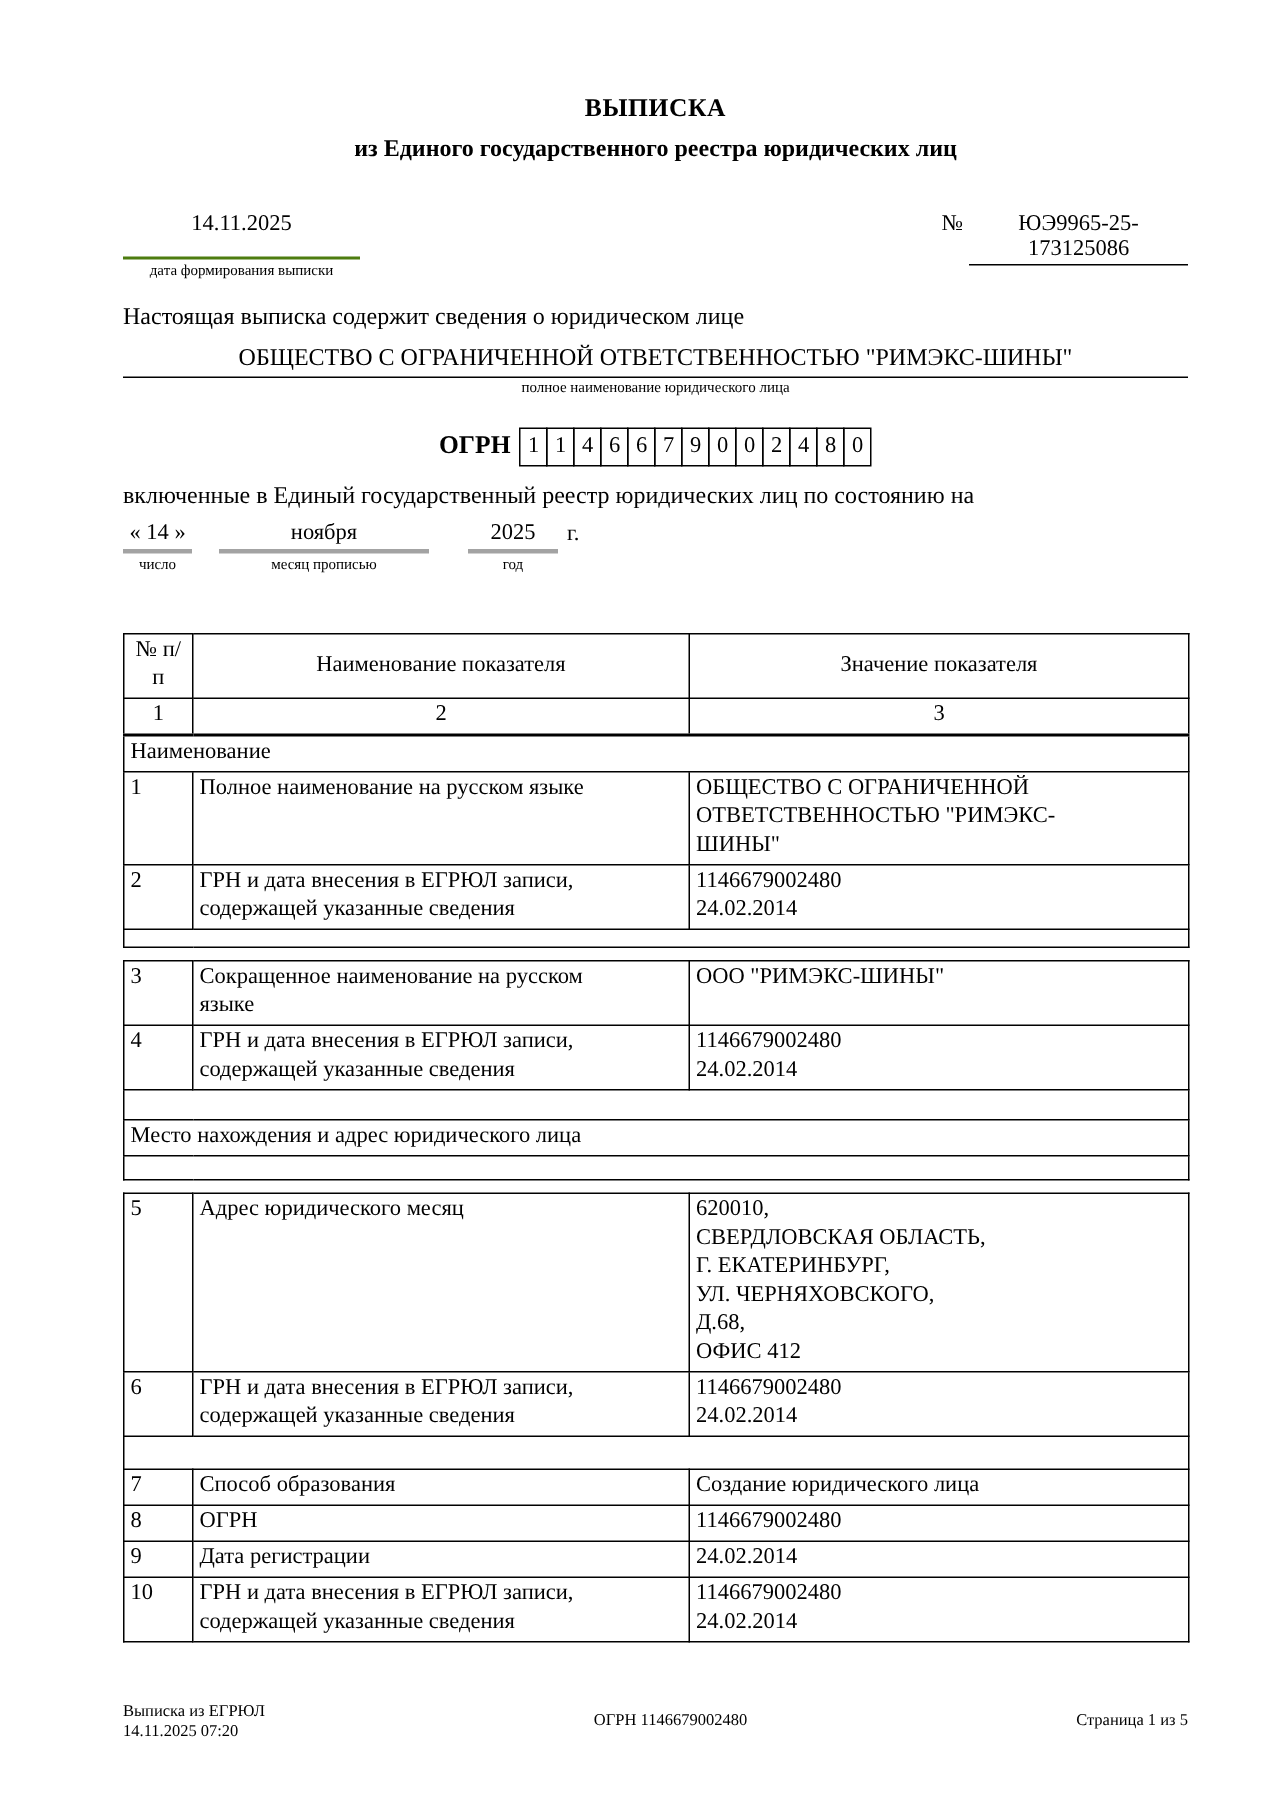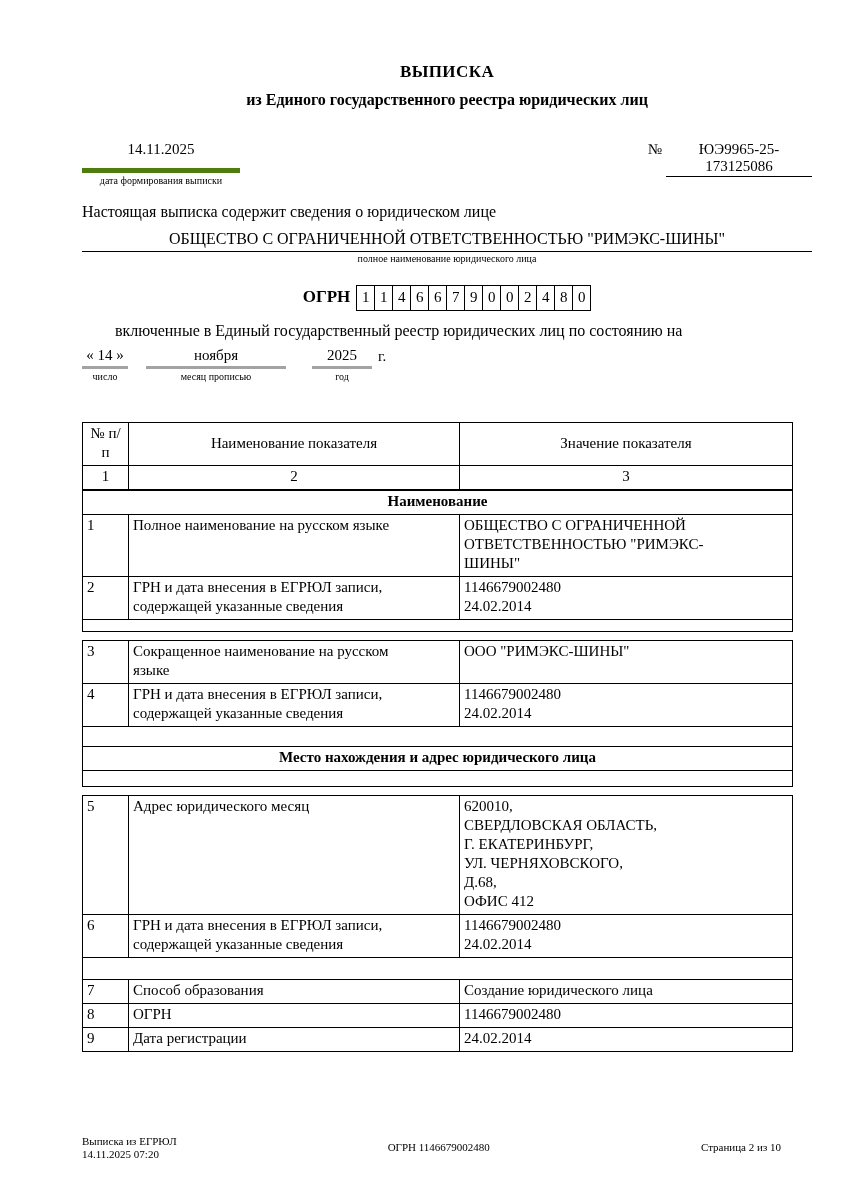--- a/index.html
+++ b/index.html
@@ -2,68 +2,68 @@
 <html><head>
 <meta charset="utf-8">
 <style>
   * { margin:0; padding:0; box-sizing:border-box; }
   html,body { background:#e8e8e8; }
   .page {
     width:848px; height:1200px; background:#ffffff; color:#000;
     font-family:"Liberation Serif","DejaVu Serif",serif;
     position:relative; margin:0 auto; overflow:hidden;
   }
-  .content { padding:62px 36px 0 82px; }
+  .content { padding:62px 56px 0 82px; }
 
   .doc-title { text-align:center; font-size:17px; font-weight:bold; letter-spacing:.4px; }
   .doc-subtitle { text-align:center; font-size:16px; font-weight:bold; margin-top:9px; }
 
   .meta-row { display:flex; justify-content:space-between; margin-top:30px; }
   .date-group { width:158px; margin-left:0; }
-  .date-box { height:34px; border-bottom:5px solid #4d7c0f; text-align:center; font-size:15px; padding-top:2px; }
+  .date-box { height:34px; border-bottom:2px solid #4d7c0f; text-align:center; font-size:15px; padding-top:2px; }
   .date-caption { font-size:10px; text-align:center; margin-top:2px; }
   .num-group { display:flex; }
   .num-sign { font-size:15px; margin-right:4px; padding-top:2px; }
   .num-box { width:146px; border-bottom:1px solid #000; text-align:center; font-size:15px; white-space:pre-line; line-height:17px; padding-top:2px; height:38px; }
 
   .intro-line { font-size:16px; margin-top:17px; }
   .company-name { text-align:center; font-size:16px; margin-top:9px; border-bottom:1px solid #000; padding-bottom:3px; }
   .company-caption { font-size:10px; text-align:center; margin-top:1px; }
 
   .ogrn-row { display:flex; justify-content:center; margin-top:21px; align-items:flex-start; }
   .ogrn-label { font-size:17px; font-weight:bold; margin-right:6px; padding-top:2px; }
   .ogrn-boxes { display:flex; }
   .ogrn-digit { width:19px; height:26px; border:1px solid #000; margin-left:-1px; text-align:center; font-size:15px; padding-top:3px; }
   .ogrn-digit:first-child { margin-left:0; }
 
-  .included-line { font-size:16px; margin-top:11px;margin-left:33px; }
+  .included-line { font-size:16px; margin-top:11px; }
 
   .sd-row { display:flex; margin-top:7px; align-items:flex-start; }
   .sd-seg { text-align:center; }
   .sd-val { font-size:15px; border-bottom:3px solid #a3a3a3; padding:0 2px 2px; }
   .sd-caption { font-size:10px; margin-top:2px; }
   .sd-day { width:46px; }
   .sd-month { width:140px; margin-left:18px; }
   .sd-year { width:60px; margin-left:26px; }
   .sd-suffix { font-size:15px; margin-left:6px; padding-top:1px; }
 
   .tbl-wrap { margin-top:40px; }
   table.t { border-collapse:collapse; table-layout:fixed; width:710px; }
   .t td, .t th { border:1px solid #000; font-size:15px; line-height:19px; font-weight:normal;
                  padding:1px 4px 3px; vertical-align:top; text-align:left; overflow:hidden; }
   .t th { text-align:center; vertical-align:middle; height:26px; }
   .c-num { text-align:center; }
   .num-row td { text-align:center; border-bottom:2px solid #000; height:22px; }
-  .section-row td { text-align:center; font-weight:bold;margin-left:31px; }
+  .section-row td { text-align:left; font-weight:normal;margin-left:31px; }
   .pre { white-space:pre-line; }
   .spacer td { border-left:1px solid #000; border-right:1px solid #000; }
   .sp12 td { height:12px; } .sp16 td { height:16px; } .sp20 td { height:20px; } .sp22 td { height:22px; }
   .tgap { height:8px; }
 
-  .footer { position:absolute; left:82px; right:67px; top:1135px; font-size:11px; line-height:13px;font-family:Liberation Serif, serif; }
+  .footer { position:absolute; left:82px; right:56px; top:1135px; font-size:11px; line-height:13px;font-family:Liberation Serif, serif; }
   .footer-inner { display:flex; justify-content:space-between; align-items:flex-start; }
   .footer-center { text-align:center; padding-top:6px; }
   .footer-right { padding-top:6px; }
 </style>
 </head>
 <body>
 
 <div class="page">
   <div class="content">
 
@@ -236,29 +236,36 @@
         <tr>
           <td class="c-num">8</td>
           <td class="pre">ОГРН</td>
           <td class="pre">1146679002480</td>
         </tr>
         <tr>
           <td class="c-num">9</td>
           <td class="pre">Дата регистрации</td>
           <td class="pre">24.02.2014</td>
         </tr>
+        <tr>
+          <td class="c-num">10</td>
+          <td class="pre">ГРН и дата внесения в ЕГРЮЛ записи,
+содержащей указанные сведения</td>
+          <td class="pre">1146679002480
+24.02.2014</td>
+        </tr>
       </tbody>
         </table>
 
     </div>
   </div>
 
   <div class="footer">
     <div class="footer-inner">
       <div class="footer-left">
         <div>Выписка из ЕГРЮЛ</div>
         <div>14.11.2025 07:20</div>
       </div>
       <div class="footer-center">ОГРН 1146679002480</div>
-      <div class="footer-right">Страница 2 из 10</div>
+      <div class="footer-right">Страница 1 из 5</div>
     </div>
   </div>
 </div>
 
 </body></html>

